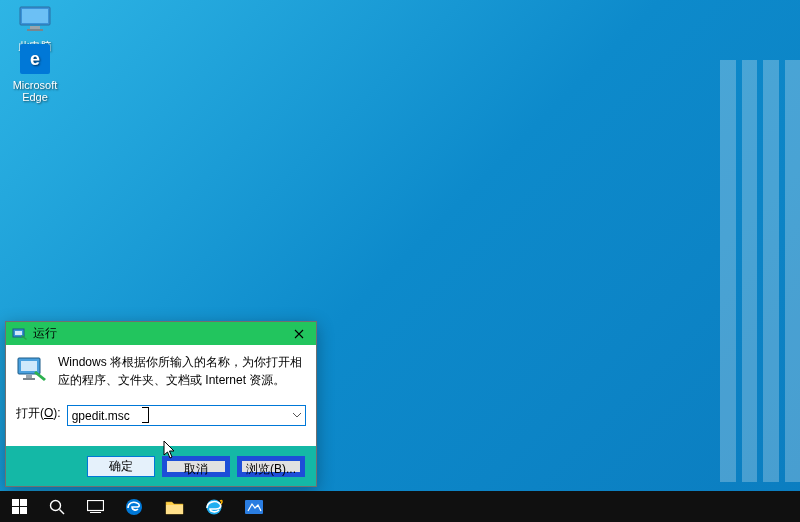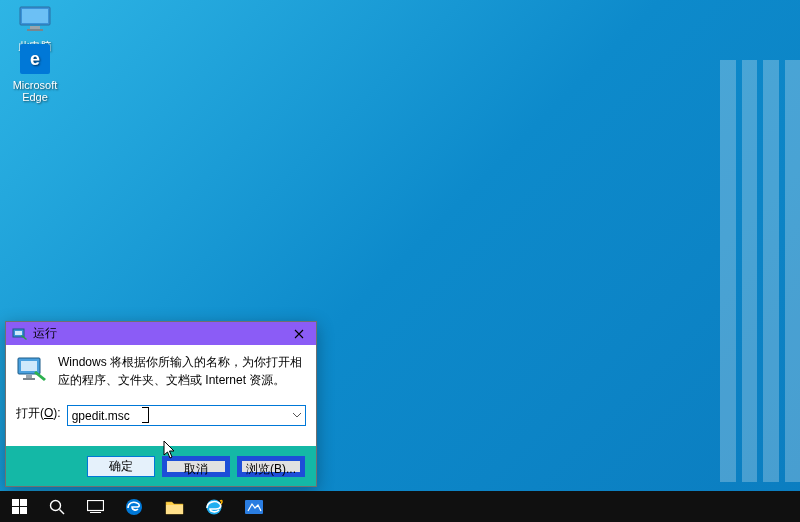--- a/index.html
+++ b/index.html
@@ -13,21 +13,21 @@
 .desktop { position:absolute; top:0; left:0; right:0; bottom:31px; }
 .dicon { position:absolute; width:60px; text-align:center; color:#fff; font-size:11px; text-shadow:1px 1px 2px rgba(0,0,0,0.6); cursor:default; }
 .dicon .glyph { width:34px; height:34px; margin:0 auto 3px; display:flex; align-items:center; justify-content:center; }
 .dicon-1 { top:2px; left:5px; }
 .dicon-2 { top:42px; left:5px; }
 .pc-svg { width:34px; height:28px; }
 .edge-tile { width:30px; height:30px; background:#0078d7; border-radius:2px; display:flex; align-items:center; justify-content:center; color:#fff; font-weight:bold; font-size:18px; font-family:Arial; }
 
 
 .run-dialog { position:absolute; left:5px; top:321px; width:312px; height:166px; background:#fff; border:1px solid #707070; box-shadow:0 4px 16px rgba(0,0,0,0.3); font-size:12px; color:#000; }
-.rd-title { height:23px; display:flex; align-items:center; padding:0 2px 0 6px; background:#8b5cf6; border-bottom:0; }
+.rd-title { height:23px; display:flex; align-items:center; padding:0 2px 0 6px; background:#22c55e; border-bottom:0; }
 .rd-title-icon { width:16px; height:16px; margin-right:5px; }
 .rd-title-text { flex:1; }
 .rd-close { width:30px; height:20px; display:flex; align-items:center; justify-content:center; font-size:13px; cursor:default; }
 .rd-body { padding:8px 10px 12px 10px; }
 .rd-row1 { display:flex; gap:10px; margin-bottom:16px; }
 .rd-bigicon { width:32px; height:32px; flex-shrink:0; }
 .rd-desc { font-size:12px; line-height:1.5; }
 .rd-row2 { display:flex; align-items:flex-start; gap:6px; margin-bottom:12px; }
 .rd-label { font-size:12px; white-space:nowrap; }
 .rd-label u { text-decoration:underline; }

